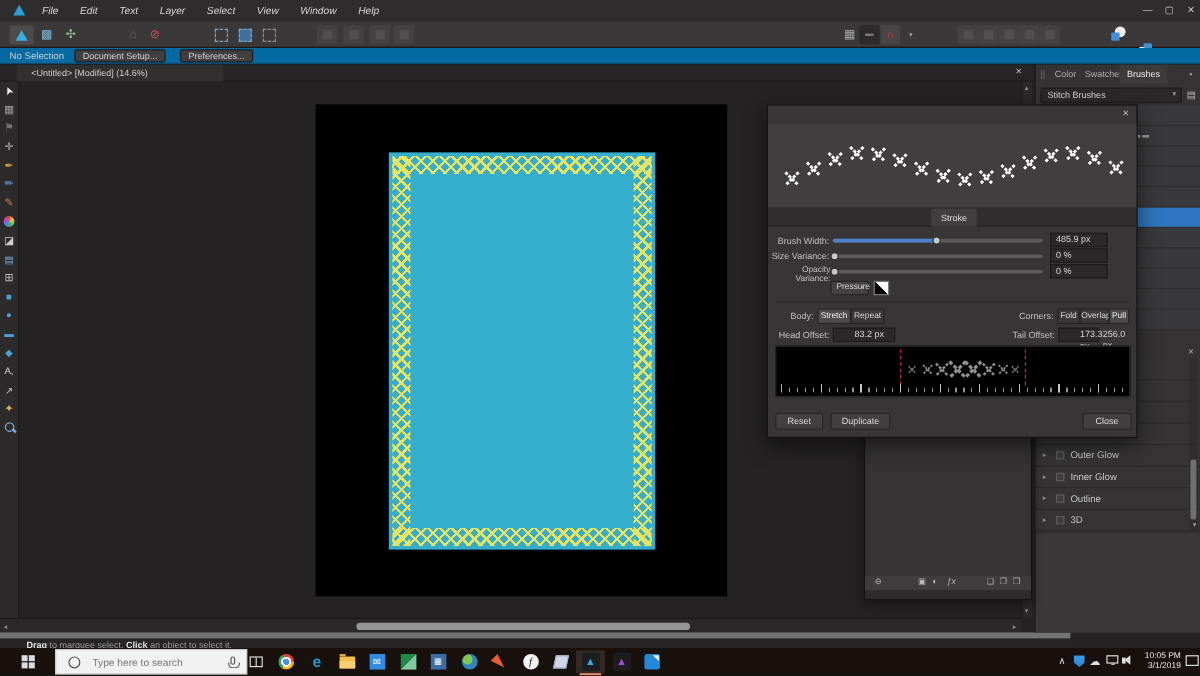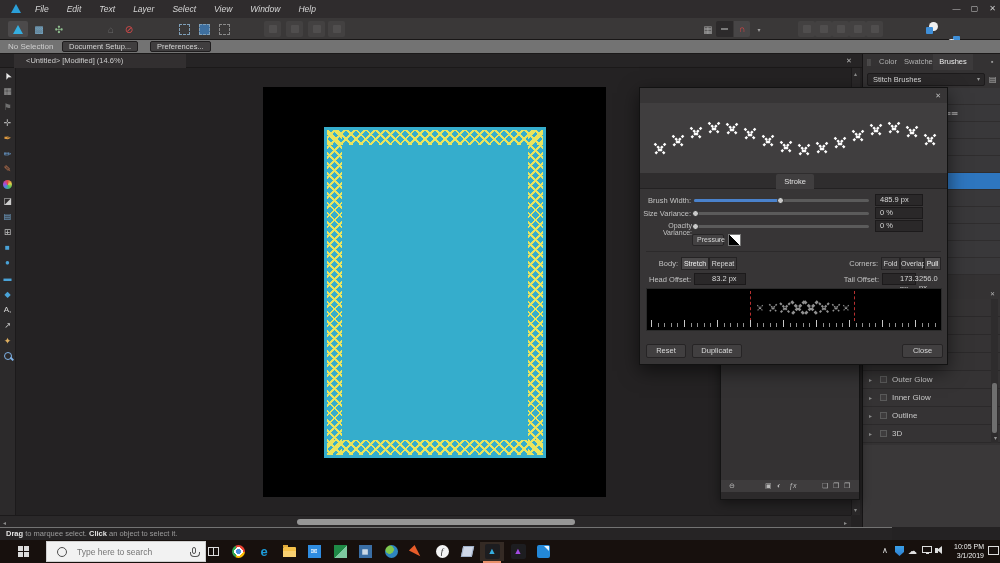--- a/index.html
+++ b/index.html
@@ -29,21 +29,21 @@
   .marq-gray{border-color:#8a8a8a;}
   .snapbox{left:716px;width:17px;background:#2c2a2b;border-radius:2px 0 0 2px;}
   .snapbox i{display:block;width:7px;height:2px;background:#7a7a7a;}
   .magbox{left:734px;width:16px;background:#474546;border-radius:0 2px 2px 0;color:#e04444;font-weight:bold;font-size:9px;}
   .ins-ic{width:16px;height:14px;position:relative;}
   .ins-circle{position:absolute;width:9px;height:9px;border-radius:50%;background:#f0f0f0;}
   .ins-sq{position:absolute;width:7px;height:7px;background:#3f8fd8;border-radius:1px;}
   .ins-half{position:absolute;width:10px;height:10px;border-radius:50%;background:linear-gradient(90deg,#f0f0f0 0 50%,#3f8fd8 50%);}
 
   
-  #contextbar{position:absolute;left:0;top:40px;width:1000px;height:14px;background:#737373;border-bottom:1px solid #1b1919;}
+  #contextbar{position:absolute;left:0;top:40px;width:1000px;height:14px;background:#0369a1;border-bottom:1px solid #1b1919;}
   #ctx-status{position:absolute;left:8px;top:0;font-size:8px;color:#cfcfcf;line-height:13px;}
   .cbtn{position:absolute;top:1px;height:11px;background:#403e3f;border:1px solid #1f1d1e;border-radius:2px;
         font-size:7.5px;color:#d5d5d5;line-height:9px;padding:0 6px;}
 
   
   #tabstrip{position:absolute;left:0;top:54px;width:862px;height:14px;background:#262425;border-bottom:1px solid #1b1919;}
   #doc-tab{position:absolute;left:14px;top:0;width:172px;height:14px;background:#322f30;font-size:7.5px;color:#cdcdcd;line-height:14px;padding-left:12px;}
   #tab-close{position:absolute;left:846px;top:0;font-size:7px;color:#b5b5b5;line-height:14px;}
 
   
@@ -149,22 +149,22 @@
   #dlg-strip{position:absolute;top:200px;left:6px;width:296px;height:43px;background:#000;border:1px solid #2a2a2a;}
   .redline{position:absolute;top:2px;bottom:9px;border-left:1px dashed #b83030;}
   #ruler-s{position:absolute;left:4px;right:4px;bottom:3px;height:4px;
       background:repeating-linear-gradient(90deg,#909090 0 1px,transparent 1px 6.6px);}
   #ruler-t{position:absolute;left:4px;right:4px;bottom:3px;height:7px;
       background:repeating-linear-gradient(90deg,#c8c8c8 0 1px,transparent 1px 33px);}
   .dbtn{position:absolute;top:256px;height:14px;background:#413f40;border:1px solid #262425;border-radius:2px;
       font-size:7.5px;color:#dadada;text-align:center;line-height:12px;}
 
   
-  #statusbar{position:absolute;left:0;top:527px;width:892px;height:13px;background:#262425;border-top:1px solid #737373;
-      font-size:7.5px;color:#9c9c9c;line-height:12px;padding-left:6px;}
+  #statusbar{position:absolute;left:0;top:527px;width:892px;height:13px;background:#262425;border-top:5px solid #737373;
+      font-size:7.5px;color:#9c9c9c;line-height:12px;padding-left:22px;}
   #statusbar b{color:#e3e3e3;}
 
   
   #taskbar{position:absolute;left:0;top:540px;width:1000px;height:23px;background:#17100d;}
   #startbtn{position:absolute;left:0;top:0;width:46px;height:23px;display:flex;align-items:center;justify-content:center;}
   #winlogo{width:11px;height:11px;display:flex;flex-wrap:wrap;gap:1px;}
   #winlogo i{width:5px;height:5px;background:#dcdcdc;}
   #searchbox{position:absolute;left:46px;top:1px;width:160px;height:21px;background:#f2f2f2;border:1px solid #d0d0d0;}
   #cortana-ring{position:absolute;left:10px;top:5px;width:10px;height:10px;border:1.5px solid #4f4f4f;border-radius:50%;}
   #search-input{position:absolute;left:28px;top:0;width:108px;height:19px;border:none;background:transparent;outline:none;

